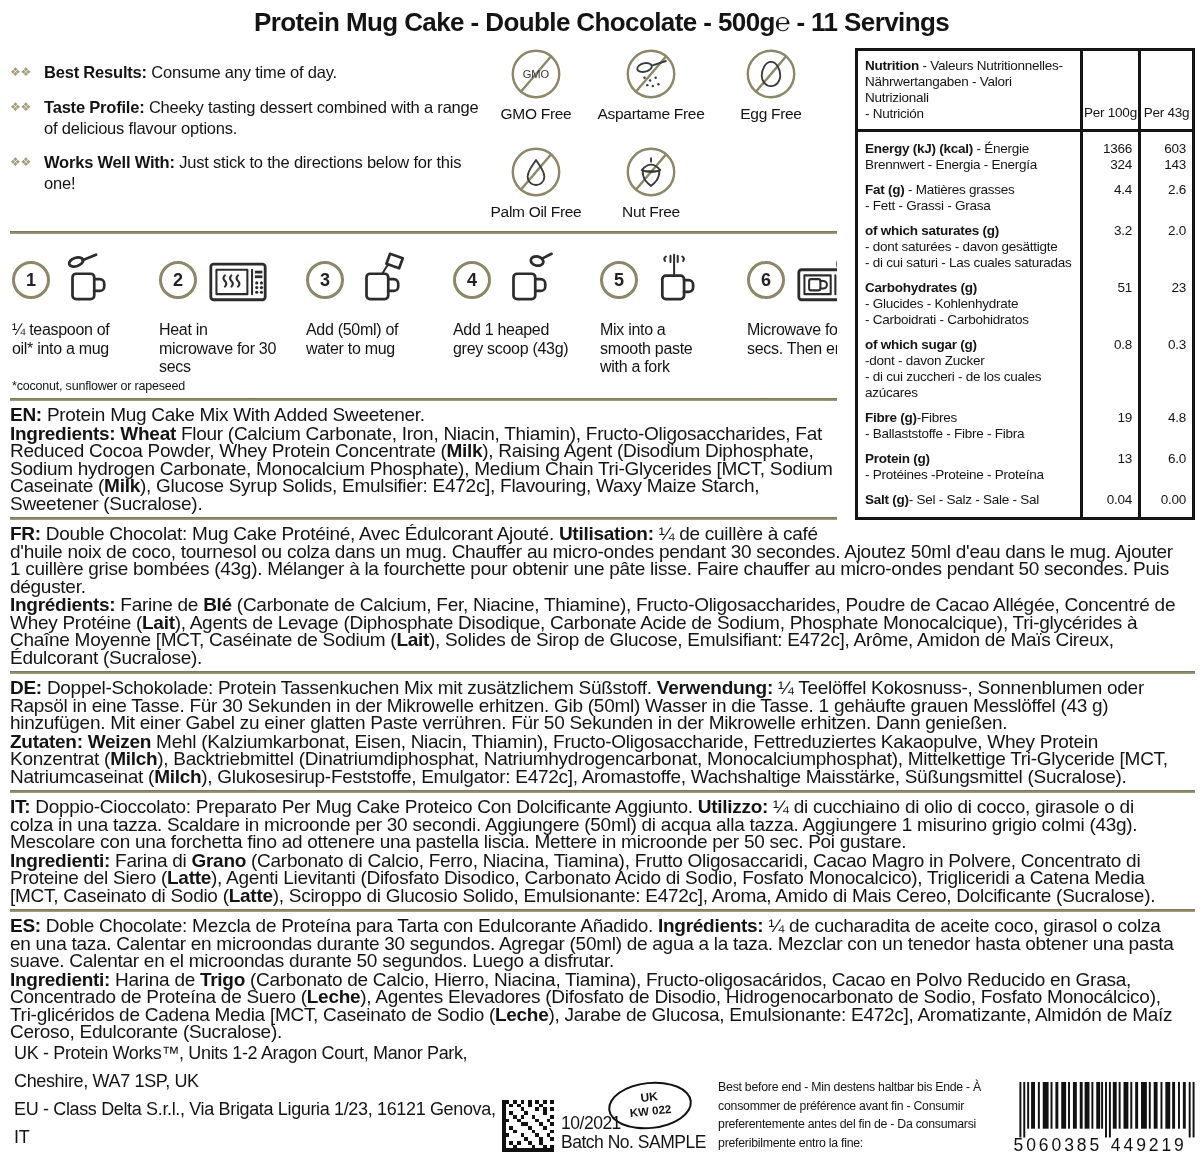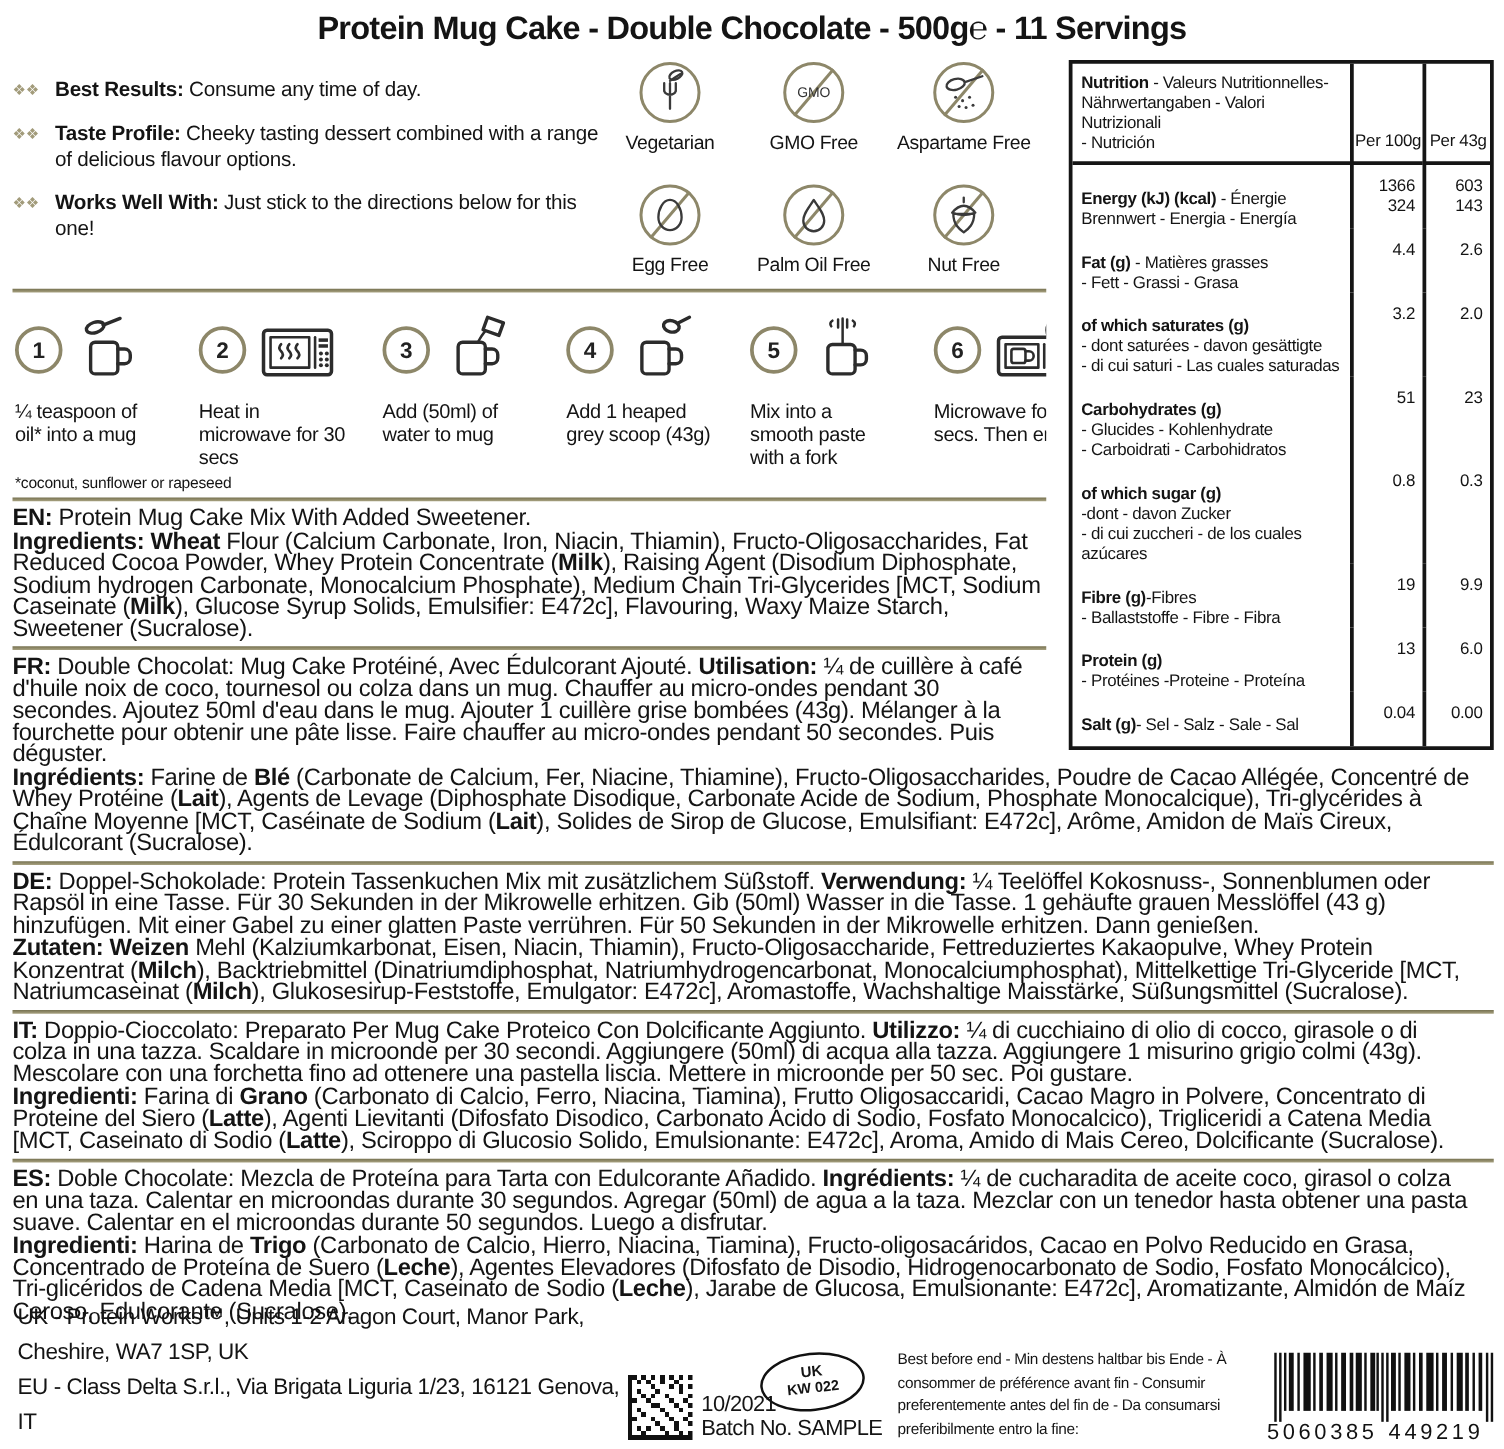--- a/index.html
+++ b/index.html
@@ -5,21 +5,21 @@
   html,body{margin:0;padding:0;background:#fff}
   .page{position:relative;width:1203px;height:1159px;background:#fff;overflow:hidden;
         font-family:"Liberation Sans","DejaVu Sans",sans-serif;color:#141414}
   .title{text-align:center;font-weight:bold;font-size:26px;letter-spacing:-0.6px;padding-top:7px}
   .content{padding:0 8px 0 10px}
 
   
   .nutri{float:right;width:340px;box-sizing:border-box;border:3px solid #151515;
          margin:10px 0 12px 18px;display:grid;grid-template-columns:1fr 58px 54px;
          font-size:13.5px;line-height:16px;letter-spacing:-0.25px}
-  .ncell{padding:19px 4px 0 7px;white-space:pre-line}
+  .ncell{padding:9px 4px 0 7px;white-space:pre-line}
   .nhead{padding:7px 4px 7px 7px;white-space:pre-line}
   .colhead{display:flex;align-items:flex-end;justify-content:center;padding:0 1px 8px 1px;white-space:nowrap}
   .cl{border-left:3px solid #151515}
   .hb{border-bottom:3px solid #151515}
   .val{text-align:right;padding:9px 6px 0 2px;white-space:pre-line}
   .lastrow{padding-bottom:9px}
 
   .toprow{display:flex;overflow:hidden;min-height:180px;padding:8px 0 0 0}
   .infos{flex:1;max-width:505px;padding-top:16px}
   .info{display:flex;margin-bottom:14px;font-size:16.5px;line-height:1.26;letter-spacing:-0.2px}
@@ -88,21 +88,21 @@
       <div class="ncell"><b>Carbohydrates (g)</b><br>- Glucides - Kohlenhydrate<br>- Carboidrati - Carbohidratos</div>
       <div class="val cl">51</div>
       <div class="val cl">23</div>
 
       <div class="ncell"><b>of which sugar (g)</b><br>-dont - davon Zucker<br>- di cui zuccheri - de los cuales<br>azúcares</div>
       <div class="val cl">0.8</div>
       <div class="val cl">0.3</div>
 
       <div class="ncell"><b>Fibre (g)</b>-Fibres<br>- Ballaststoffe - Fibre - Fibra</div>
       <div class="val cl">19</div>
-      <div class="val cl">9.9</div>
+      <div class="val cl">4.8</div>
 
       <div class="ncell"><b>Protein (g)</b><br>- Protéines -Proteine - Proteína</div>
       <div class="val cl">13</div>
       <div class="val cl">6.0</div>
 
       <div class="ncell lastrow"><b>Salt (g)</b>- Sel - Salz - Sale - Sal</div>
       <div class="val cl lastrow">0.04</div>
       <div class="val cl lastrow">0.00</div>
     </div>
 
@@ -116,29 +116,20 @@
           <span class="bullet">❖❖</span>
           <span><b>Taste Profile:</b> Cheeky tasting dessert combined with a range of delicious flavour options.</span>
         </div>
         <div class="info">
           <span class="bullet">❖❖</span>
           <span><b>Works Well With:</b> Just stick to the directions below for this one!</span>
         </div>
       </div>
 
       <div class="badges">
-        <div class="badge">
-          <svg width="52" height="52" viewBox="0 0 56 56">
-            <circle class="ring" cx="28" cy="28" r="25"></circle>
-            <path class="gly" d="M23 20 v7 M33 20 v7 M23 26 a5 4 0 0 0 10 0 M28 20 v22"></path>
-            <ellipse class="gly" cx="33" cy="13" rx="6" ry="3.4" transform="rotate(-26 33 13)"></ellipse>
-            <path class="gly" d="M28 18 q4 -3 9 -6"></path>
-          </svg>
-          <div class="lbl">Vegetarian</div>
-        </div>
         <div class="badge">
           <svg width="52" height="52" viewBox="0 0 56 56">
             <circle class="ring" cx="28" cy="28" r="25"></circle>
             <line class="ring" x1="45" y1="8" x2="11" y2="48"></line>
             <text x="28" y="32" text-anchor="middle" font-size="12" fill="#333" font-family="Liberation Sans, DejaVu Sans, sans-serif">GMO</text>
           </svg>
           <div class="lbl">GMO Free</div>
         </div>
         <div class="badge">
           <svg width="52" height="52" viewBox="0 0 56 56">

